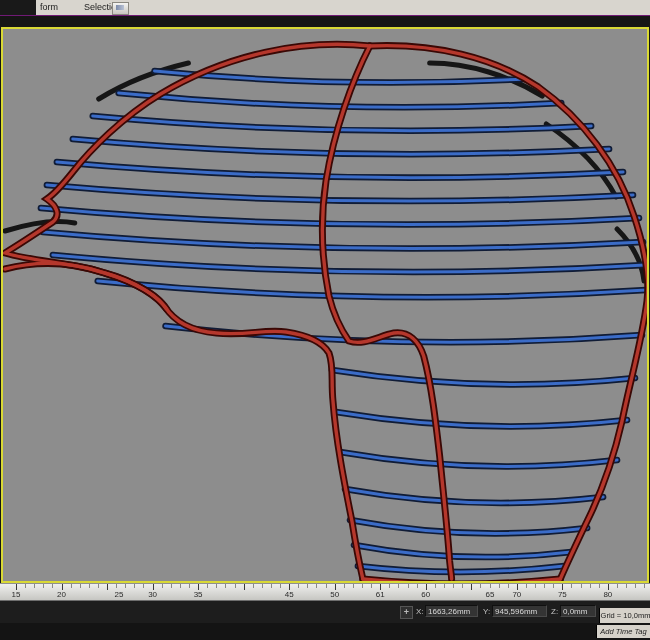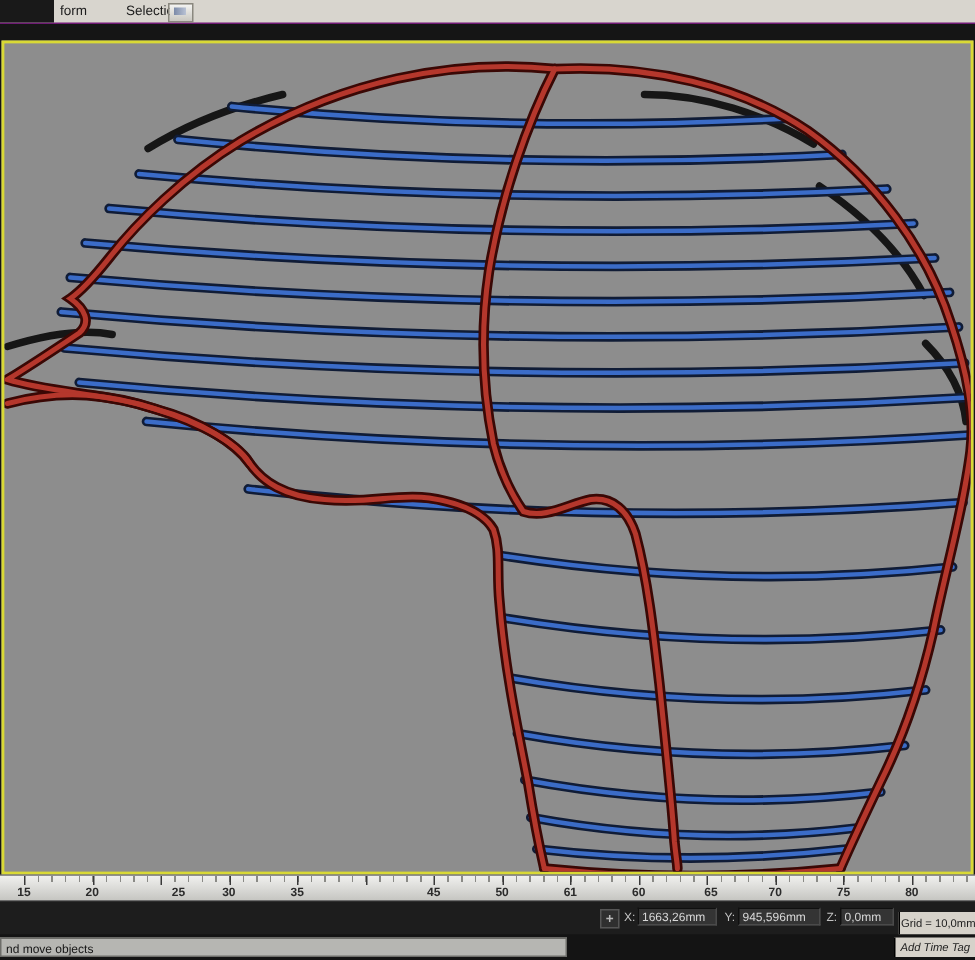--- a/index.html
+++ b/index.html
@@ -22,21 +22,21 @@
   .viewport{position:absolute;left:1px;top:27px;width:644px;height:552px;
             border:2px solid #d9d935;background:#8d8d8d;}
   .viewport svg{display:block;width:100%;height:100%;}
 
   
   .ruler{position:absolute;left:0;top:583px;width:650px;height:18px;
          background:linear-gradient(#f0f0ee,#c6c6c2);border-top:1px solid #8f8f8f;
          border-bottom:1px solid #6d6d6d;box-sizing:border-box;}
   .minor-ticks{position:absolute;left:16px;right:0;top:0;height:4px;
          background:repeating-linear-gradient(90deg,#8a8a86 0 1px,transparent 1px 9.106px);}
-  .tick-label{position:absolute;top:6px;transform:translateX(-50%);font-size:8px;color:#2b2b2b;font-weight:bold;}
+  .tick-label{position:absolute;top:6px;transform:translateX(-50%);font-size:8px;color:#2b2b2b;}
   .tick-major{position:absolute;top:0;width:1px;height:6px;background:#3a3a3a;}
 
   
   .coordbar{position:absolute;left:0;top:601px;width:650px;height:22px;background:#1d1d1d;}
   .axis-icon{position:absolute;left:400px;top:5px;width:11px;height:11px;background:#2f2f2f;
              border:1px solid #555;color:#b9b9b9;font-size:9px;line-height:10px;
              text-align:center;font-weight:bold;}
   .coord-label{position:absolute;top:6px;font-size:8px;color:#c4c4c4;}
   .coord-field{position:absolute;top:4px;height:12px;line-height:12px;background:#343434;
                border:1px solid #101010;border-bottom-color:#4a4a4a;border-right-color:#4a4a4a;
@@ -203,21 +203,21 @@
         <span class="tick-label" style="left: 243.65px; margin-top: 47px;">40</span>
         <div class="tick-major" style="left: 289.18px;"></div>
         <span class="tick-label" style="left: 289.18px;">45</span>
         <div class="tick-major" style="left: 334.71px;"></div>
         <span class="tick-label" style="left: 334.71px;">50</span>
         <div class="tick-major" style="left: 380.24px;"></div>
         <span class="tick-label" style="left: 380.24px;">61</span>
         <div class="tick-major" style="left: 425.77px;"></div>
         <span class="tick-label" style="left: 425.77px;">60</span>
         <div class="tick-major" style="left: 471.3px;"></div>
-        <span class="tick-label" style="left: 450px; padding-left: 48px;">65</span>
+        <span class="tick-label" style="left: 466px; padding-left: 48px;">65</span>
         <div class="tick-major" style="left: 516.83px;"></div>
         <span class="tick-label" style="left: 516.83px; text-align: center;">70</span>
         <div class="tick-major" style="left: 562.36px;"></div>
         <span class="tick-label" style="left: 562.36px;">75</span>
         <div class="tick-major" style="left: 607.89px;"></div>
         <span class="tick-label" style="left: 607.89px;">80</span>
       </div>
   </div>
 
   <div class="coordbar">
@@ -225,17 +225,16 @@
     <span class="coord-label lx">X:</span>
     <span class="coord-field fx">1663,26mm</span>
     <span class="coord-label ly">Y:</span>
     <span class="coord-field fy">945,596mm</span>
     <span class="coord-label lz">Z:</span>
     <span class="coord-field fz">0,0mm</span>
     <span class="grid-box">Grid = 10,0mm</span>
   </div>
 
   <div class="bottombar">
-    <span class="hint">nd move objects</span>
     <span class="addtag">Add Time Tag</span>
   </div>
 
 </div>
 
 </body></html>

